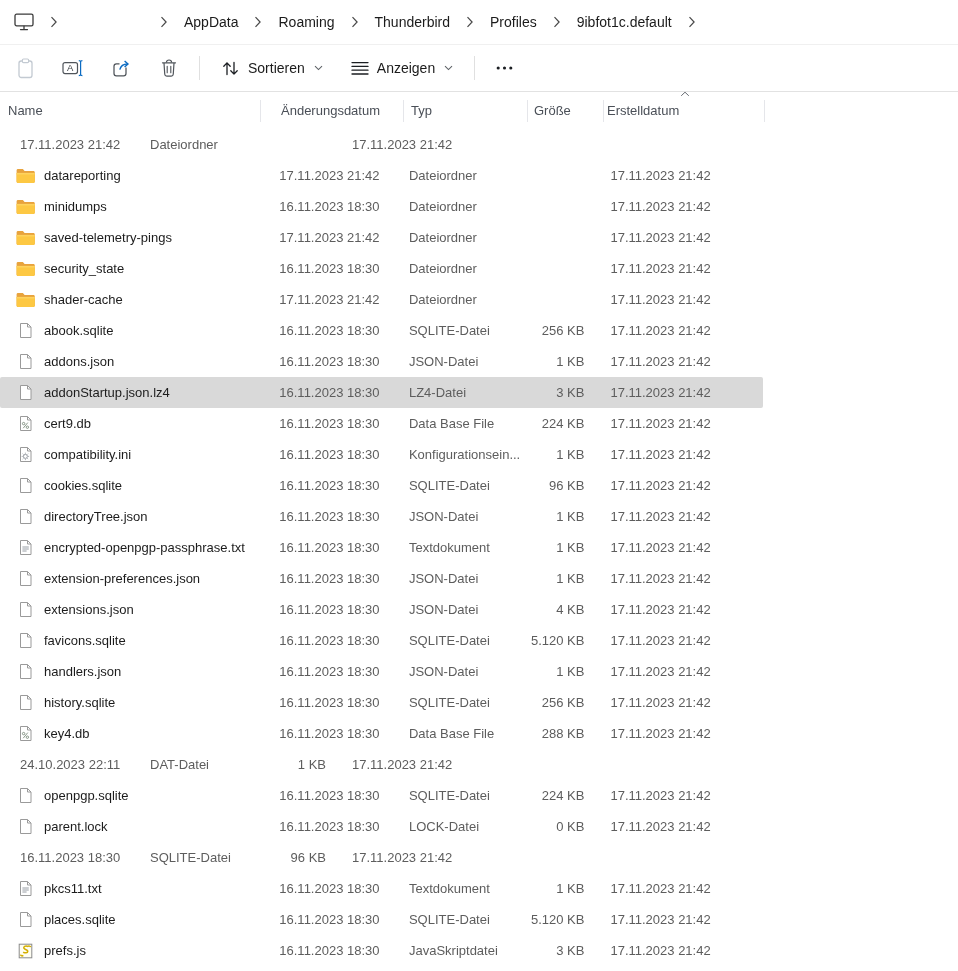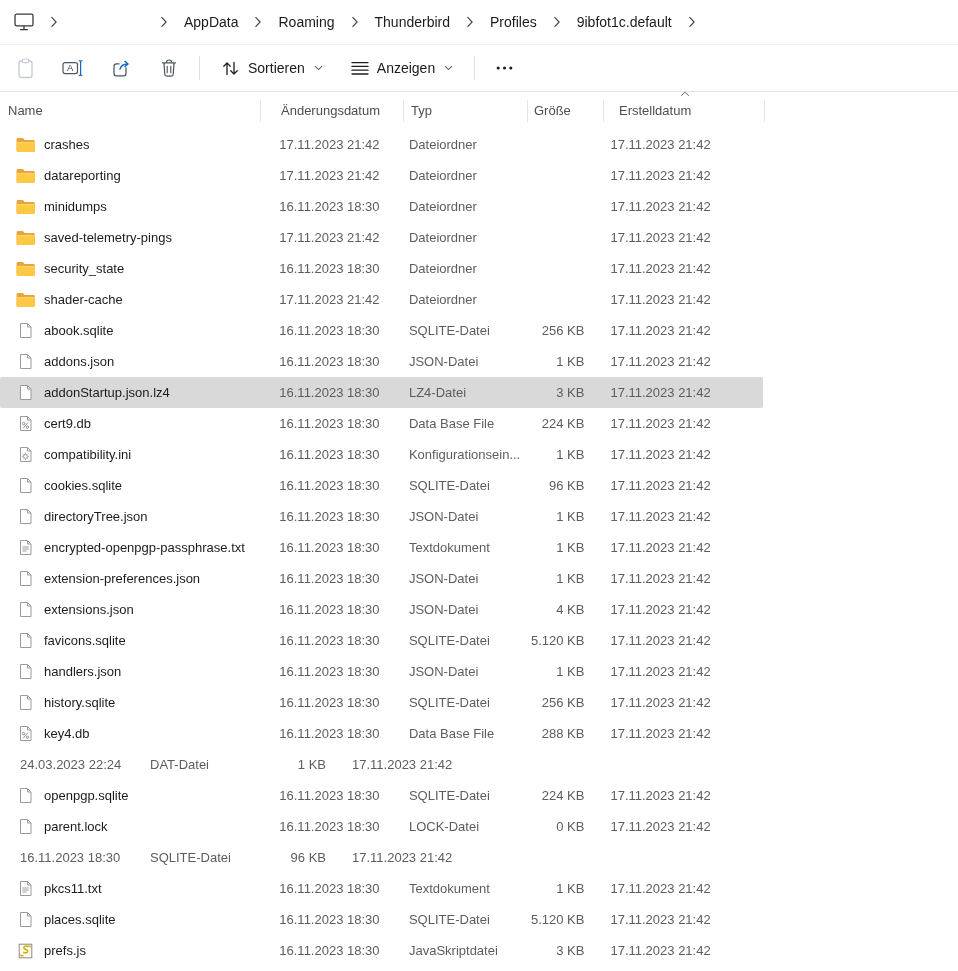--- a/index.html
+++ b/index.html
@@ -25,21 +25,21 @@
   .tlabel{line-height:1;}
   .chev{margin-left:1px;display:inline-flex;}
 
   
   .list-header{height:37px;display:flex;align-items:center;position:relative;color:#4a4f57;font-size:13px;background:#fff;}
   .hcell{height:22px;display:flex;align-items:center;white-space:nowrap;cursor:default;}
   .hcell.h-name{width:260px;padding-left:8px;}
   .hcell.h-mod{width:143px;padding-left:20px;border-left:1px solid #e5e6ea;}
   .hcell.h-type{width:124px;padding-left:7px;border-left:1px solid #e5e6ea;}
   .hcell.h-size{width:76px;padding-left:6px;border-left:1px solid #e5e6ea;}
-  .hcell.h-created{width:162px;padding-left:15px;border-left:1px solid #e5e6ea;border-right:1px solid #e5e6ea;position:relative;}
+  .hcell.h-created{width:162px;padding-left:3px;border-left:1px solid #e5e6ea;border-right:1px solid #e5e6ea;position:relative;}
   .sort-caret{position:absolute;left:76px;top:-9px;}
 
   
   .file-list{width:765px;}
   .row{height:31px;display:flex;align-items:center;width:763px;border-radius:2px;cursor:default;}
   .row.selected{background:var(--selection-bg,#d9d9d9);}
   .cell{white-space:nowrap;overflow:hidden;font-size:13px;}
   .c-name{width:260px;display:flex;align-items:center;padding-left:16px;color:#1c1c1c;}
   .c-name .icon{width:19px;margin-right:9px;flex:none;}
   .c-mod{width:143px;padding-left:20px;color:#5d5d5d;}
@@ -187,30 +187,20 @@
     <span class="icon sort-caret">
         <svg width="10" height="6" viewBox="0 0 10 6">
           <path d="M1.2 4.8L5 1.2l3.8 3.6" fill="none" stroke="#696e75" stroke-width="1"></path>
         </svg>
       </span>
   </div>
 </div>
 
 <div class="file-list" id="file-list">
     <div class="row">
-      <div class="cell c-name">
-        <span class="icon">
-          <svg width="19" height="16" viewBox="0 0 19 16">
-            <path d="M.6 2.4C.6 1.6 1.2 1 2 1h4.9l1.7 2h8.8c.8 0 1.4.6 1.4 1.4v9.2c0 .8-.6 1.4-1.4 1.4H2c-.8 0-1.4-.6-1.4-1.4z" fill="#e8a33d"></path>
-            <path d="M.6 4.9h18.2v8.7c0 .8-.6 1.4-1.4 1.4H2c-.8 0-1.4-.6-1.4-1.4z" fill="#fdc843"></path>
-            <path d="M.6 4.9h18.2v1.6H.6z" fill="#fed35e"></path>
-          </svg>
-        </span>
-        <span>crashes</span>
-      </div>
       <div class="cell c-mod">17.11.2023 21:42</div>
       <div class="cell c-type">Dateiordner</div>
       <div class="cell c-size"></div>
       <div class="cell c-created">17.11.2023 21:42</div>
     </div>
     <div class="row">
       <div class="cell c-name">
         <span class="icon">
           <svg width="19" height="16" viewBox="0 0 19 16">
             <path d="M.6 2.4C.6 1.6 1.2 1 2 1h4.9l1.7 2h8.8c.8 0 1.4.6 1.4 1.4v9.2c0 .8-.6 1.4-1.4 1.4H2c-.8 0-1.4-.6-1.4-1.4z" fill="#e8a33d"></path>
@@ -508,21 +498,21 @@
           </svg>
         </span>
         <span>key4.db</span>
       </div>
       <div class="cell c-mod">16.11.2023 18:30</div>
       <div class="cell c-type">Data Base File</div>
       <div class="cell c-size">288 KB</div>
       <div class="cell c-created">17.11.2023 21:42</div>
     </div>
     <div class="row">
-      <div class="cell c-mod">24.03.2023 22:24</div>
+      <div class="cell c-mod">24.10.2023 22:11</div>
       <div class="cell c-type">DAT-Datei</div>
       <div class="cell c-size">1 KB</div>
       <div class="cell c-created">17.11.2023 21:42</div>
     </div>
     <div class="row">
       <div class="cell c-name">
         <span class="icon">
           <svg width="15" height="17" viewBox="0 0 15 17">
             <path d="M2.5 1.5h7l3.5 3.5v10.5h-10.5z" fill="#fff" stroke="#9a9a9a"></path>
             <path d="M9.5 1.5V5H13" fill="none" stroke="#9a9a9a"></path>

